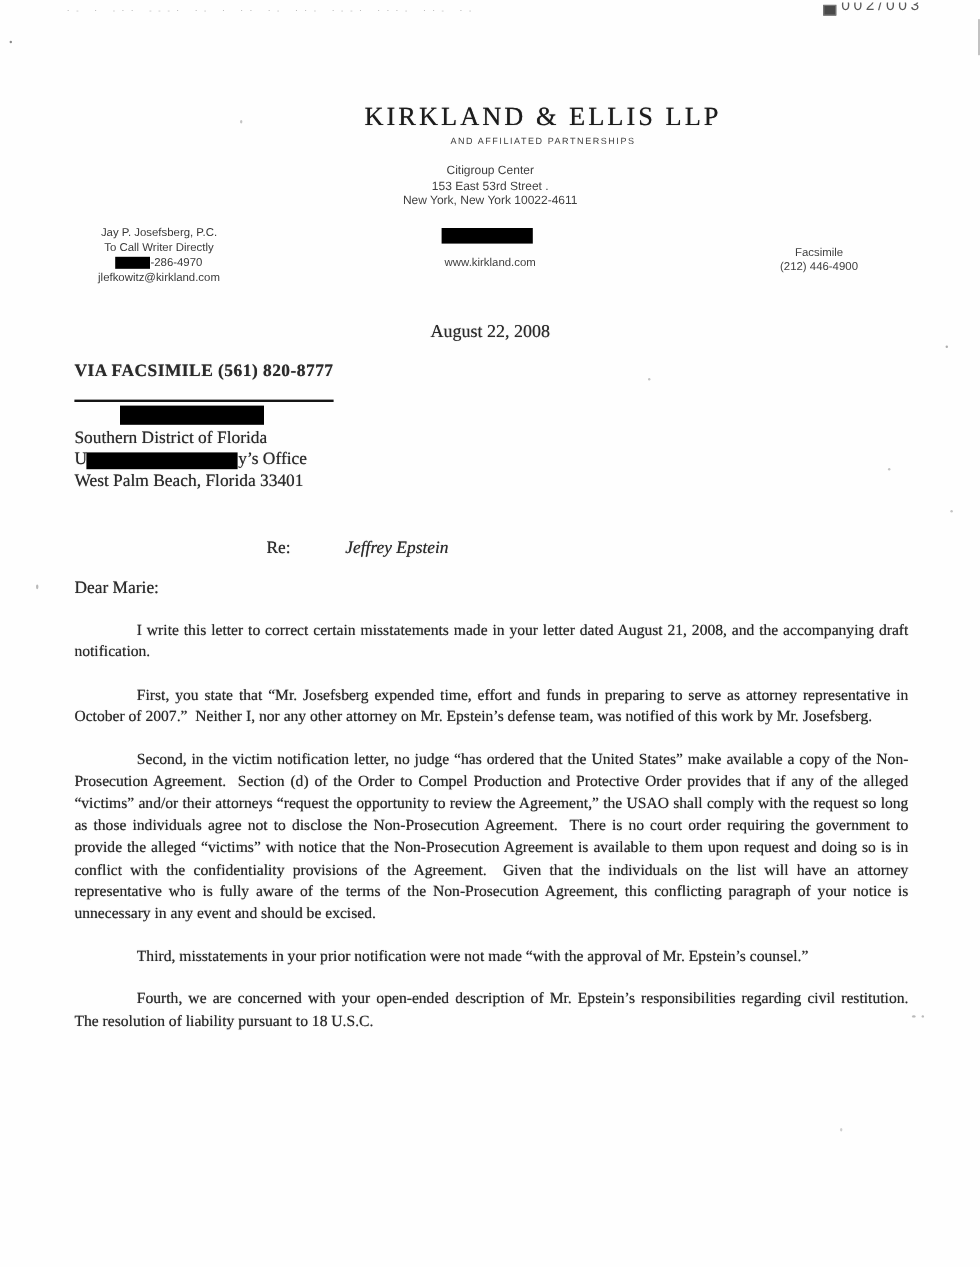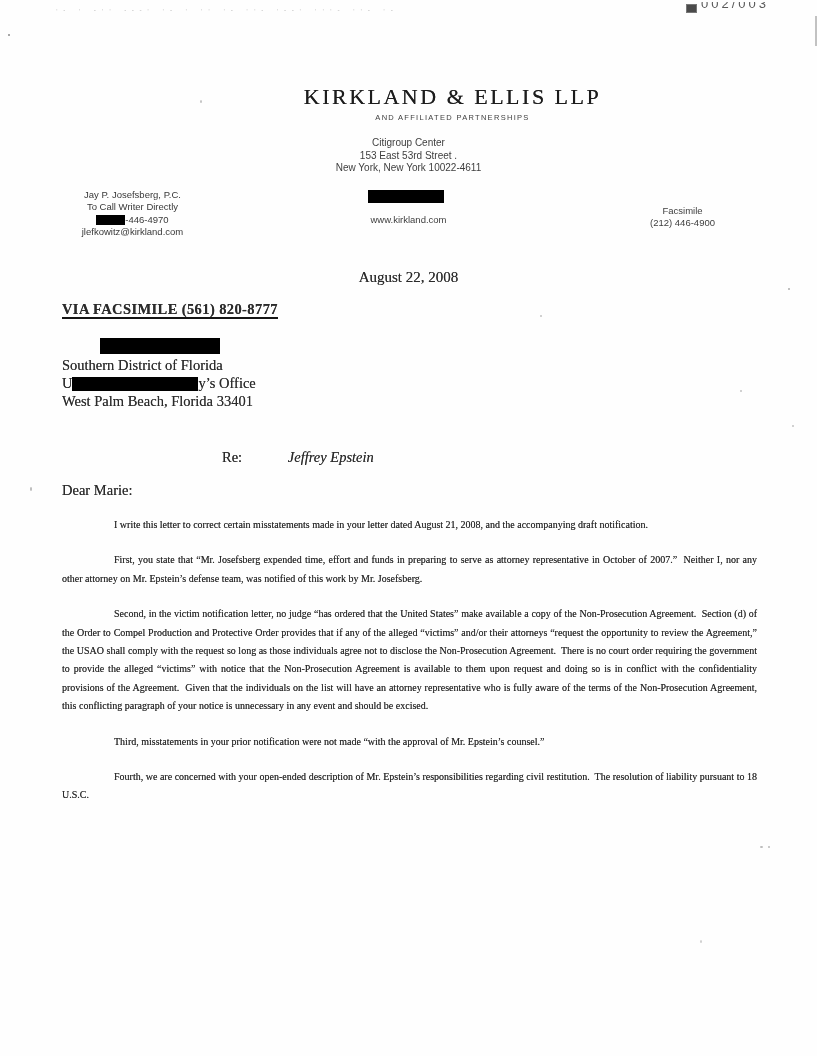--- a/index.html
+++ b/index.html
@@ -72,30 +72,30 @@
   .redact { background: #000; display: inline-block; }
   .redact-header { position: absolute; top: 190px; left: 368px; width: 76px; height: 13px; background: #000; }
   .redact-phone { width: 29px; height: 10px; vertical-align: middle; margin-bottom: 1px; }
   .redact-addr1 { display: block; margin-left: 38px; width: 120px; height: 16px; margin-bottom: 2px; }
   .redact-addr2 { width: 126px; height: 14px; vertical-align: text-bottom; }
 
   
   .scan-text { text-shadow: 0 0 .6px rgba(45,45,45,.75); }
   .date-line { position: absolute; top: 269px; left: 0; width: 817px; text-align: center; font-size: 15px; }
   .via-line { position: absolute; top: 301px; left: 62px; font-size: 14.5px; font-weight: bold; letter-spacing: .4px; }
-  .via-line span { border-bottom: 2px solid #151515; padding-bottom: 0; }
+  .via-line span { border-bottom: 2px solid #151515; padding-bottom: 16px; }
   .recipient { position: absolute; top: 338px; left: 62px; font-size: 14.5px; line-height: 18.2px; }
   .re-line { position: absolute; top: 449px; left: 62px; font-size: 14.5px; }
   .re-label { margin-left: 160px; }
   .re-subject { font-style: italic; margin-left: 42px; }
   .salutation { position: absolute; top: 482px; left: 62px; font-size: 14.5px; }
   .body-block { position: absolute; top: 516px; left: 62px; width: 695px; }
   .body-block p {
     margin: 0 0 17px 0;
-    font-size: 10px; line-height: 18.4px;
+    font-size: 13px; line-height: 18.4px;
     text-align: justify; text-indent: 52px;
     white-space: pre-wrap;
   }
 </style>
 </head>
 <body>
 
 <div class="page">
 
   <div class="topleft-noise">·- ·  -·· ---·  ·-  ·  ·· ·-  ··-  ·--· ···- ··- ·-</div>
@@ -124,21 +124,21 @@
 
   <div class="office-address">
     <div>Citigroup Center</div>
     <div>153 East 53rd Street .</div>
     <div>New York, New York  10022-4611</div>
   </div>
 
   <div class="writer-block">
     <div>Jay P. Josefsberg, P.C.</div>
     <div>To Call Writer Directly</div>
-    <div><span class="redact redact-phone"></span><span>-446-4970</span></div>
+    <div><span class="redact redact-phone"></span><span>-286-4970</span></div>
     <div>jlefkowitz@kirkland.com</div>
   </div>
 
   <div class="redact-header"></div>
   <div class="website">www.kirkland.com</div>
 
   <div class="fax-block">
     <div>Facsimile</div>
     <div>(212) 446-4900</div>
   </div>

